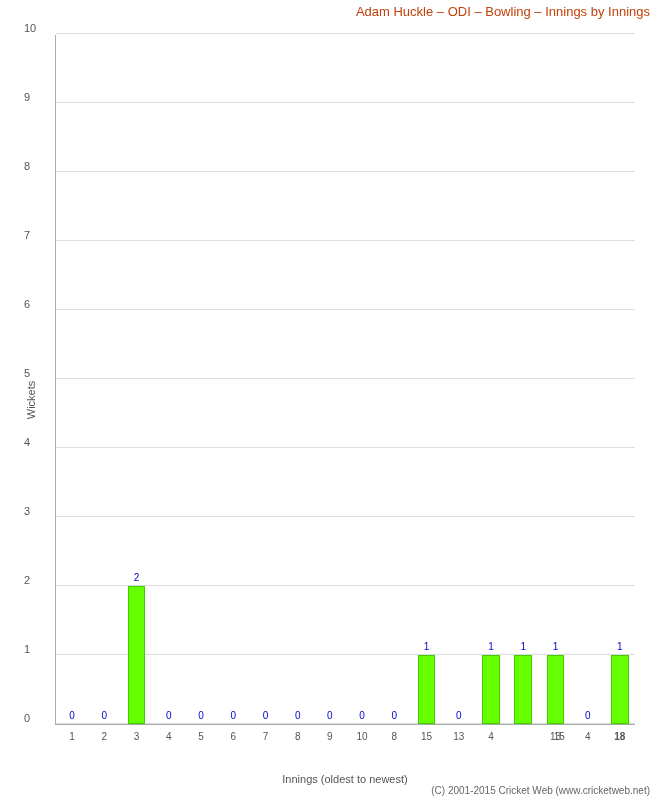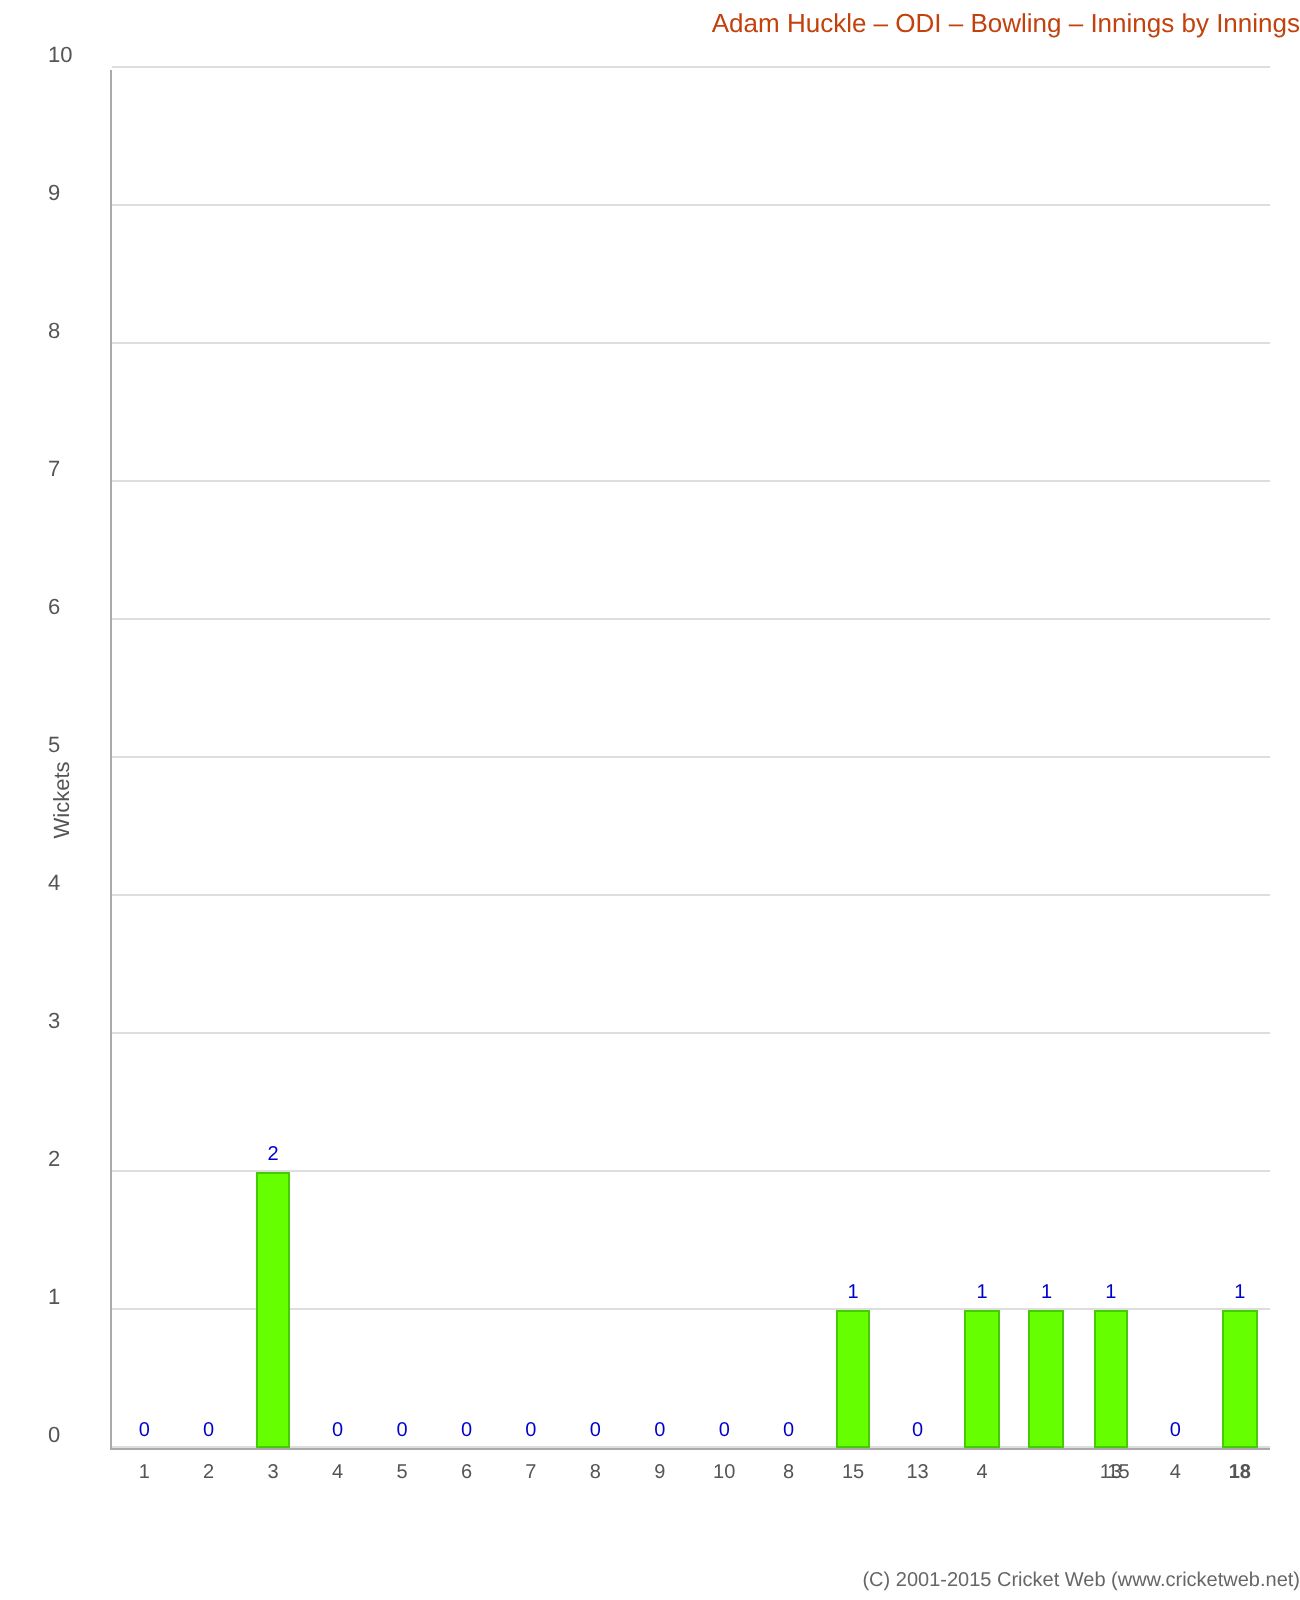--- a/index.html
+++ b/index.html
@@ -164,14 +164,15 @@
       <div class="bar" style="left: 490.583px; width: 17.7222px; height: 69px;"></div>
       <div class="bar-label" style="left: 490.583px; width: 17.7222px; bottom: 72px;">1</div>
       <div class="x-tick-label" style="left: 499.444px;">13</div>
       <div class="bar-label" style="left: 522.806px; width: 17.7222px; bottom: 3px;">0</div>
       <div class="x-tick-label" style="left: 531.667px;">4</div>
       <div class="bar" style="left: 555.028px; width: 17.7222px; height: 69px;"></div>
       <div class="bar-label" style="left: 555.028px; width: 17.7222px; bottom: 72px;">1</div>
       <div class="x-tick-label" style="left: 563.889px; font-weight: bold;">18</div>
     </div>
 
+  <div class="x-axis-title">Innings (oldest to newest)</div>
   <div class="copyright">(C) 2001-2015 Cricket Web (www.cricketweb.net)</div>
 </div>
 
 </body></html>

